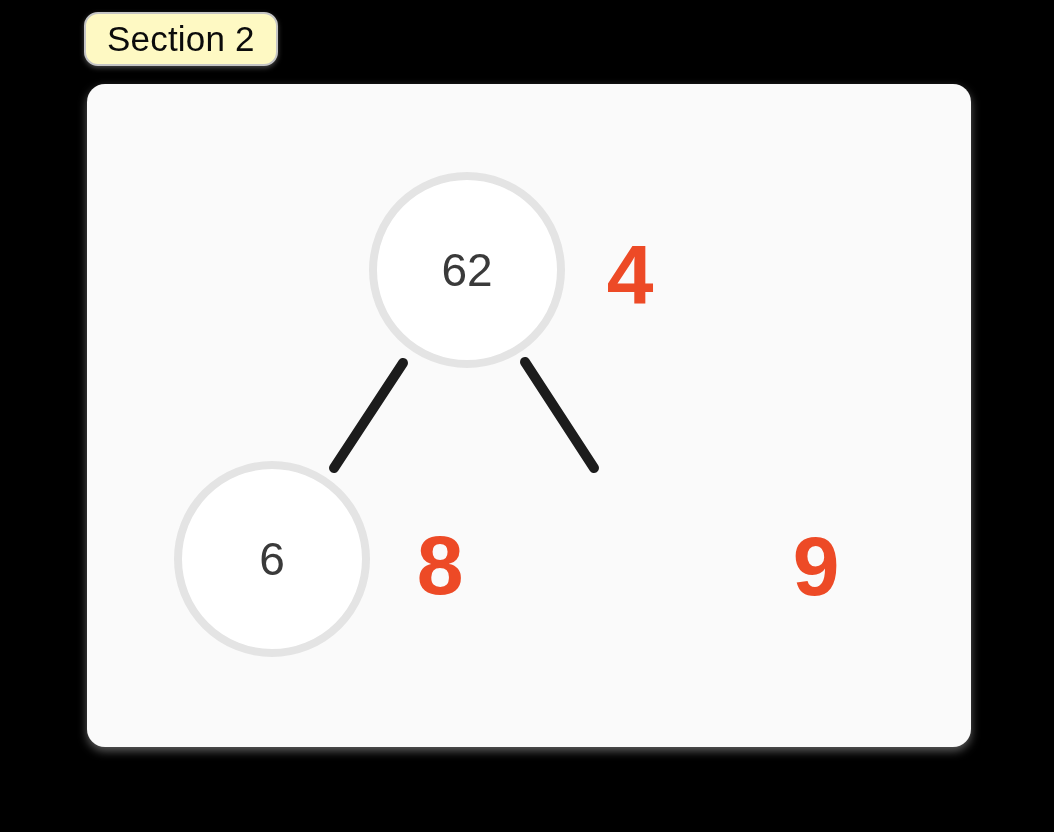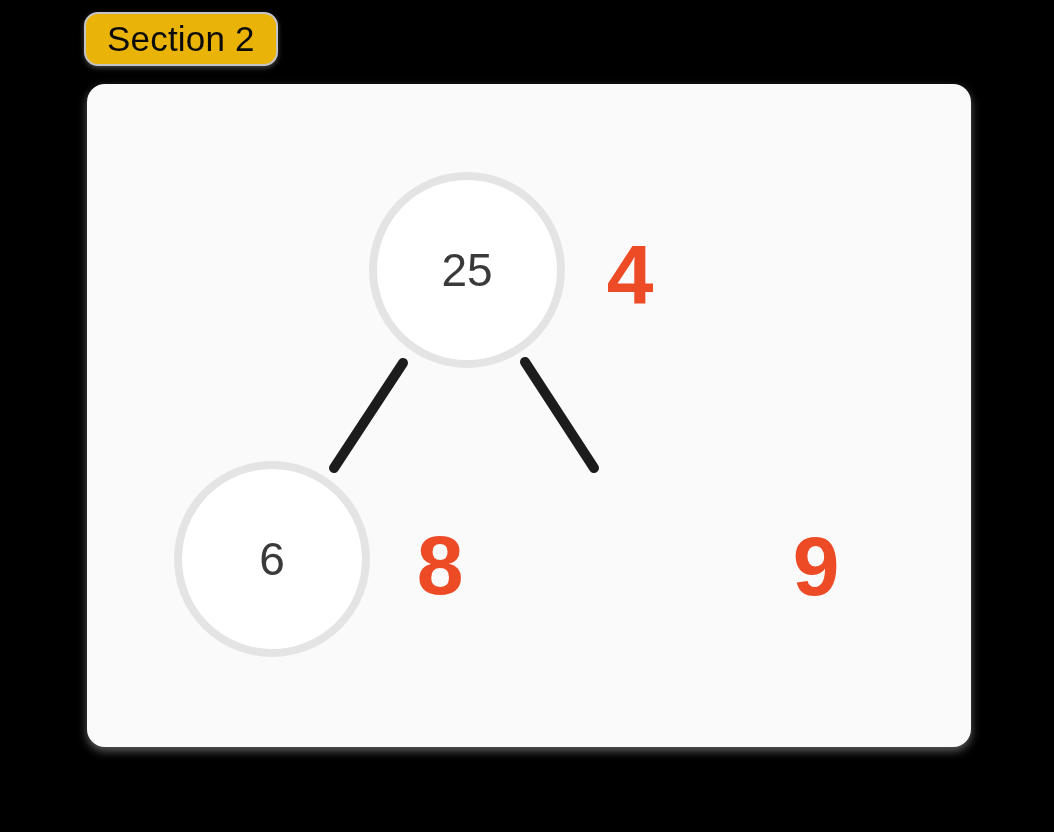--- a/index.html
+++ b/index.html
@@ -13,21 +13,21 @@
     position: relative;
     width: 1054px; height: 832px;
     background: #000000;
   }
   .section-badge {
     position: absolute;
     left: 84px; top: 12px;
     height: 54px;
     display: flex; align-items: center;
     padding: 0 21px;
-    background: #eab308;
+    background: #fef9c3;
     border: 2px solid #C4C4C4;
     border-radius: 14px;
     box-shadow: 0 2px 5px rgba(150,150,150,0.45);
     font-size: 35px;
     color: #0B0B0B;
     letter-spacing: 0.2px;
   }
   .card {
     position: absolute;
     left: 87px; top: 84px;
@@ -80,21 +80,21 @@
   </div>
 
   <div class="card">
 
     <svg class="edges-layer" width="884" height="663" viewBox="0 0 884 663">
       <line x1="316" y1="279" x2="247" y2="384" stroke="#1C1C1C" stroke-width="10" stroke-linecap="round"></line>
       <line x1="438" y1="278" x2="507" y2="384" stroke="#1C1C1C" stroke-width="10" stroke-linecap="round"></line>
     </svg>
 
     <div class="tree-node node-root">
-      <span>25</span>
+      <span>62</span>
     </div>
     <div class="mark mark-root">
       <span>4</span>
     </div>
 
     <div class="tree-node node-left">
       <span>6</span>
     </div>
     <div class="mark mark-left">
       <span>8</span>

